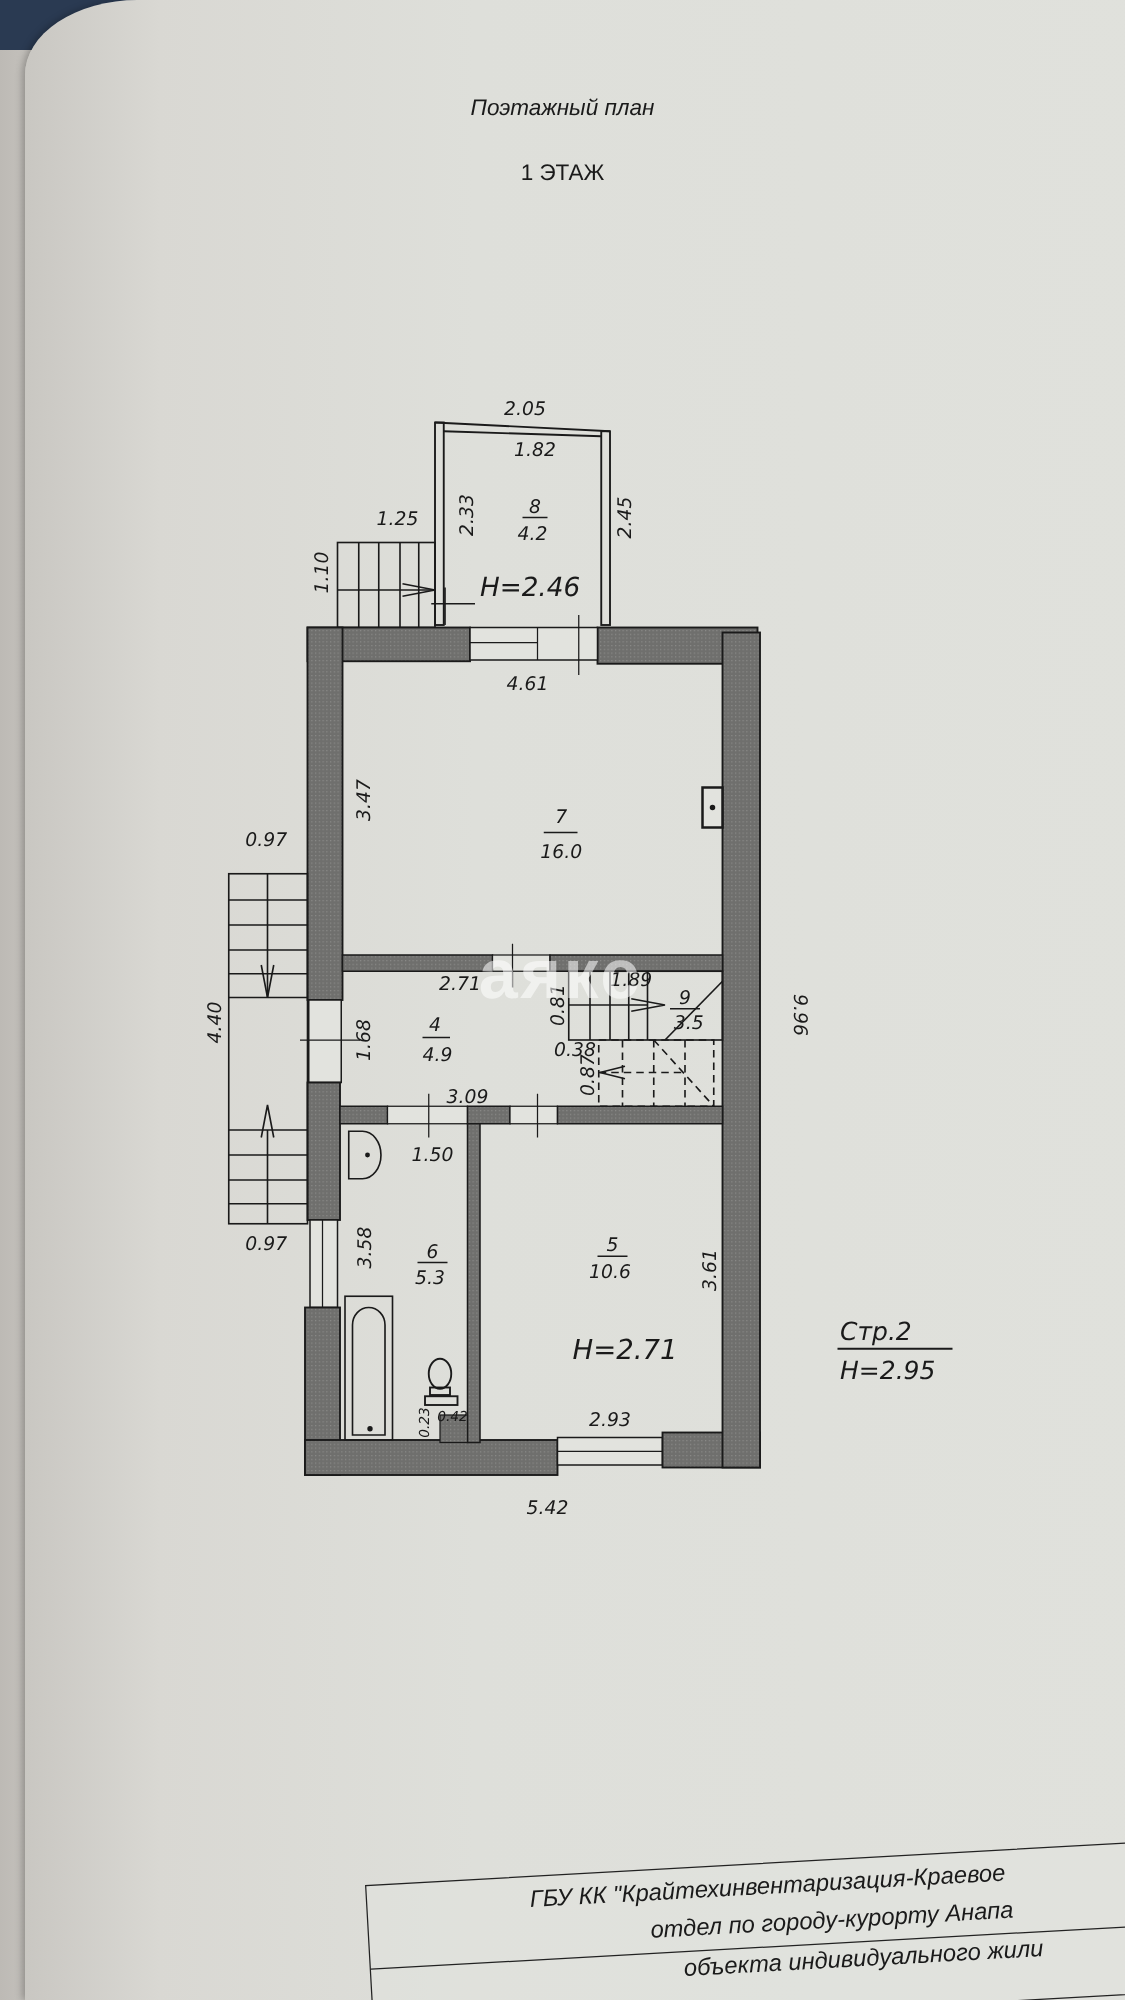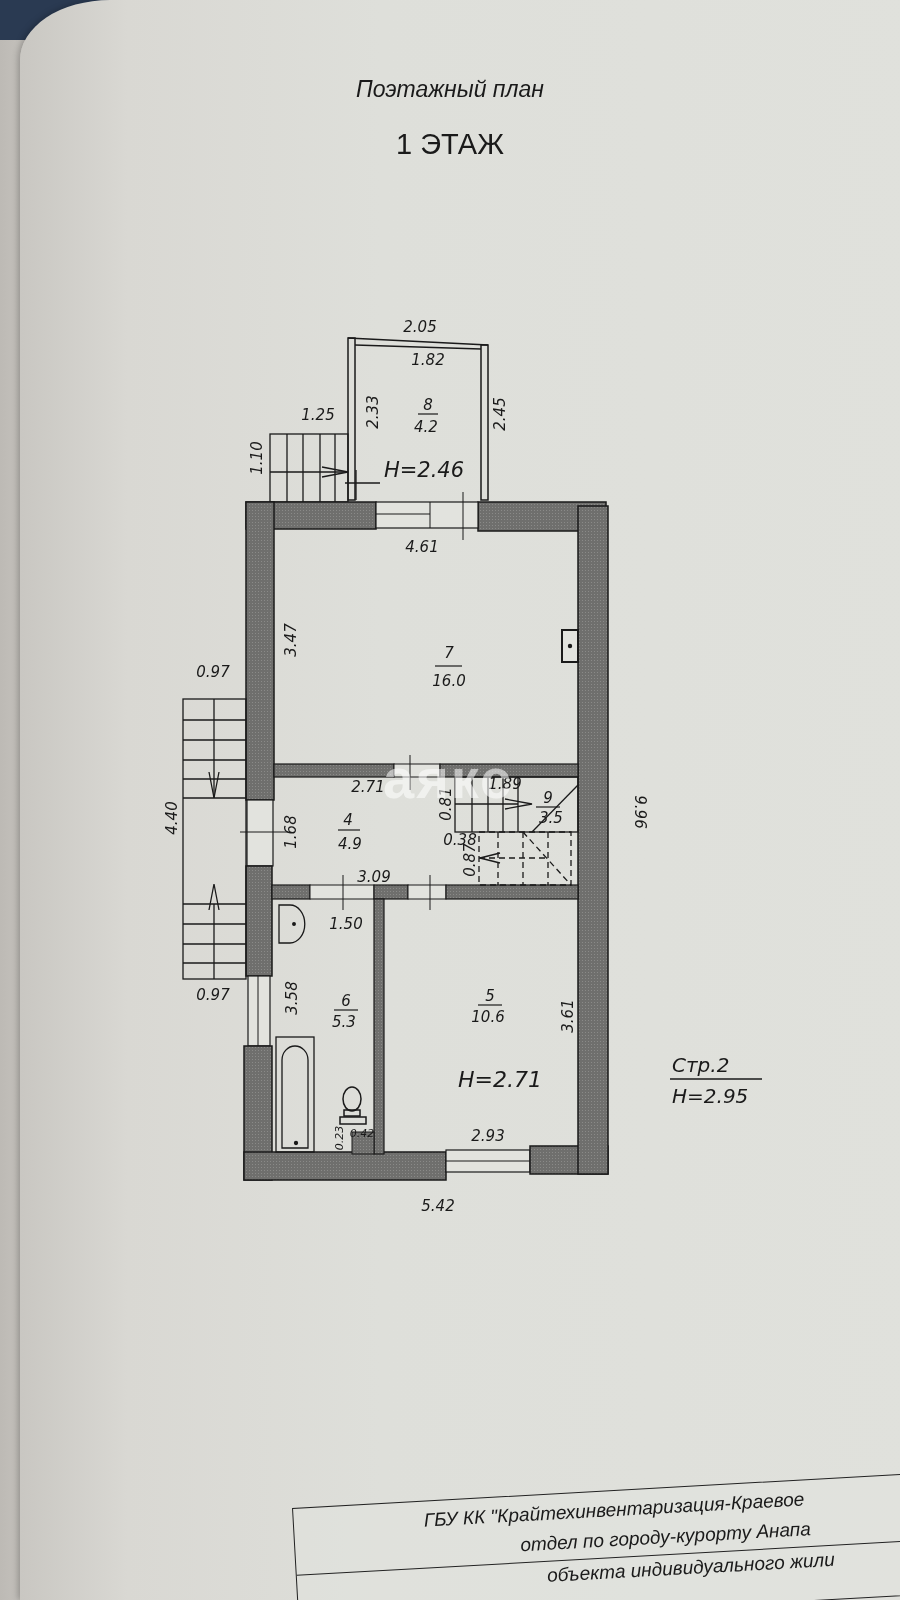--- a/index.html
+++ b/index.html
@@ -13,25 +13,25 @@
     background:linear-gradient(90deg,#bdbab5,#cfccc7);
   }
   .page {
     position:absolute; left:20px; top:0; width:900px; height:1600px;
     background:linear-gradient(90deg,#c9c7c2 0%, #d9d8d3 12%, #dedfda 40%, #e0e1dc 100%);
     border-top-left-radius:90px 60px;
     box-shadow:-2px 0 6px rgba(0,0,0,0.25);
   }
   .title {
     position:absolute; left:0; width:900px; text-align:center; color:#1a1a1a;
-    font-style:italic; font-size:23px;
+    font-style:italic; font-size:18px;
   }
   .subtitle {
     position:absolute; left:0; width:900px; text-align:center; color:#1a1a1a;
-    font-size:29px;
+    font-size:18px;
   }
   svg text { font-family:"DejaVu Sans", sans-serif; fill:#1a1a1a; }
   .stamp {
     position:absolute; left:292px; top:1508px; width:620px; height:120px;
     border:1.5px solid #222; transform:rotate(-3.2deg); transform-origin:left top;
     background:rgba(225,226,221,0.6);
   }
   .stamp-line {
     position:absolute; left:0; width:100%; font-style:italic; font-size:19px;
     color:#1a1a1a; white-space:nowrap;

